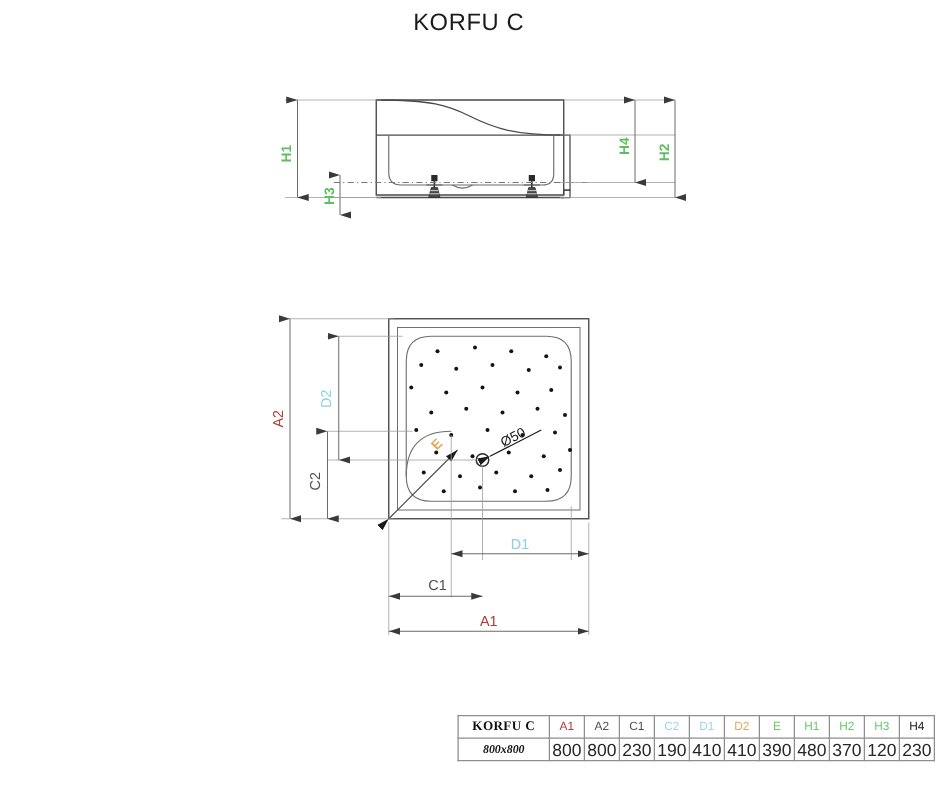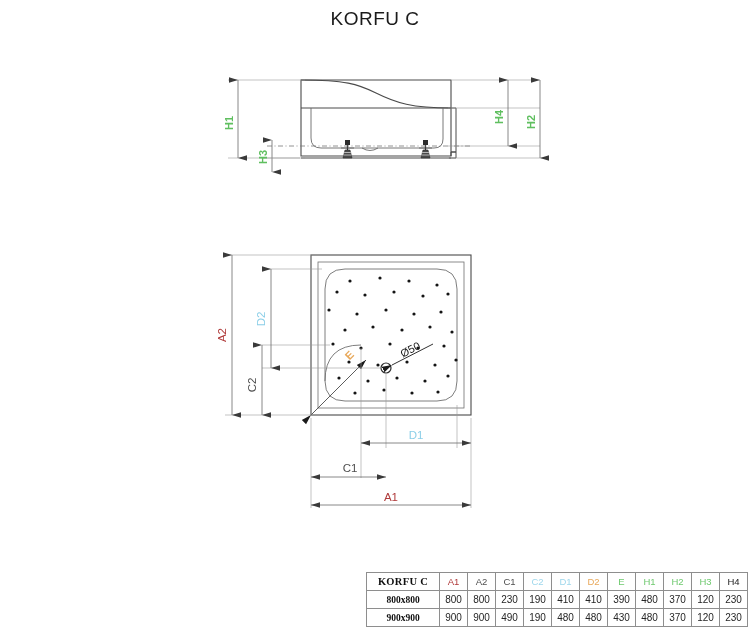--- a/index.html
+++ b/index.html
@@ -64,26 +64,27 @@
     letter-spacing: 0.3px;
     color: #111111;
   }
   #spec-table .hdr {
     width: 27px;
     font-size: 9.5px;
     font-weight: 400;
   }
   #spec-table .size-cell {
     font-family: "Liberation Serif", serif;
+    font-style: italic;
     font-weight: bold;
     font-size: 9.5px;
     color: #111111;
   }
   #spec-table .val {
-    font-size: 10px;
+    font-size: 14px;
     color: #262626;
     text-align: center;
   }
 </style>
 </head>
 <body>
 
 <div id="page-title">KORFU C</div>
 
 <svg class="dwg" id="side-view-svg" width="750" height="260" viewBox="0 0 750 260">
@@ -311,28 +312,14 @@
       <td class="val">230</td>
       <td class="val">190</td>
       <td class="val">410</td>
       <td class="val">410</td>
       <td class="val">390</td>
       <td class="val">480</td>
       <td class="val">370</td>
       <td class="val">120</td>
       <td class="val">230</td>
     </tr>
-    <tr>
-      <td class="size-cell">900x900</td>
-      <td class="val">900</td>
-      <td class="val">900</td>
-      <td class="val">490</td>
-      <td class="val">190</td>
-      <td class="val">480</td>
-      <td class="val">480</td>
-      <td class="val">430</td>
-      <td class="val">480</td>
-      <td class="val">370</td>
-      <td class="val">120</td>
-      <td class="val">230</td>
-    </tr>
   </tbody>
 </table>
 
 </body></html>

